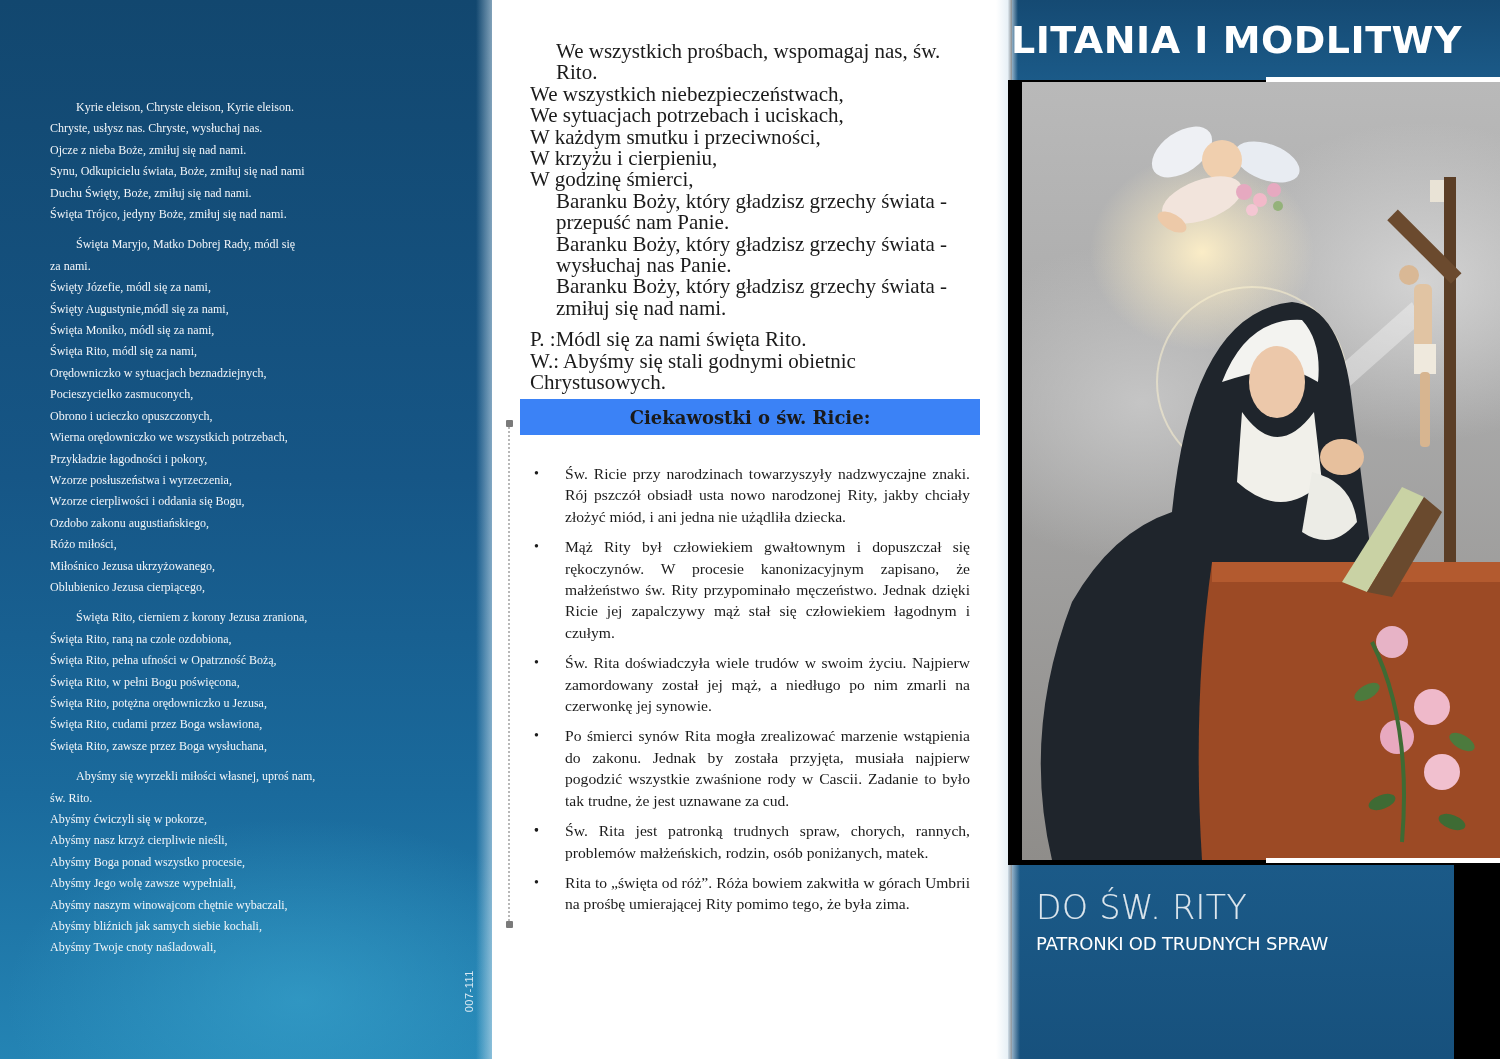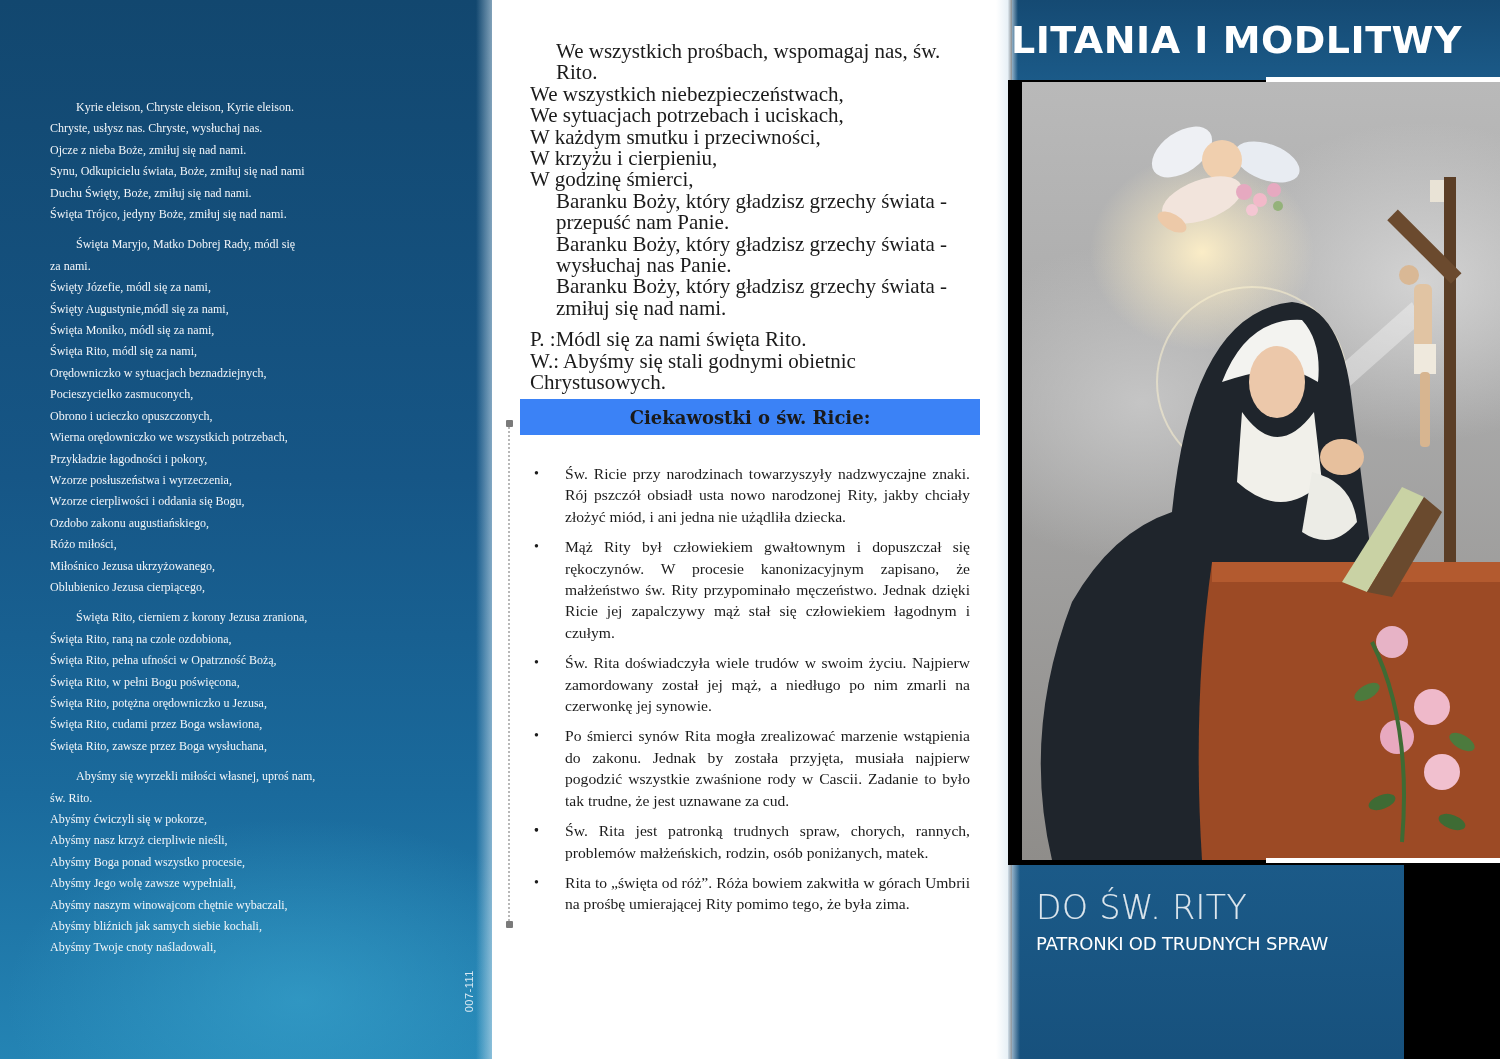--- a/index.html
+++ b/index.html
@@ -111,21 +111,21 @@
       position: absolute; left: 14px; top: 82px; width: 478px; height: 778px; overflow: hidden;
       background:
         radial-gradient(ellipse 160px 140px at 180px 170px, rgba(255,240,200,0.95), rgba(255,240,200,0) 70%),
         radial-gradient(ellipse 260px 200px at 120px 320px, rgba(200,200,200,0.9), rgba(170,170,170,0) 80%),
         radial-gradient(ellipse 260px 200px at 400px 200px, rgba(215,215,215,0.9), rgba(160,160,160,0) 80%),
         linear-gradient(180deg, #b9b9b9 0%, #a9a9a9 40%, #8f8d8a 100%);
     }
     .painting svg { position: absolute; left: 0; top: 0; width: 478px; height: 778px; }
 
     .right-footer {
-      position: absolute; left: 4px; top: 865px; width: 392px; height: 194px;
+      position: absolute; left: 4px; top: 865px; width: 442px; height: 194px;
       background: linear-gradient(180deg, #1b5a88 0%, #17517d 100%);
     }
     .right-footer::before {
       content: ""; position: absolute; left: -4px; top: 0; width: 12px; height: 100%;
       background: linear-gradient(90deg, #cfdde8, rgba(27,90,136,0));
     }
     .subtitle-1 {
       position: absolute; left: 24px; top: 23px;
       font-family: "DejaVu Sans", sans-serif; font-weight: 300; font-size: 33px;
       color: rgba(255,255,255,0.85); letter-spacing: 0.5px; white-space: nowrap;

